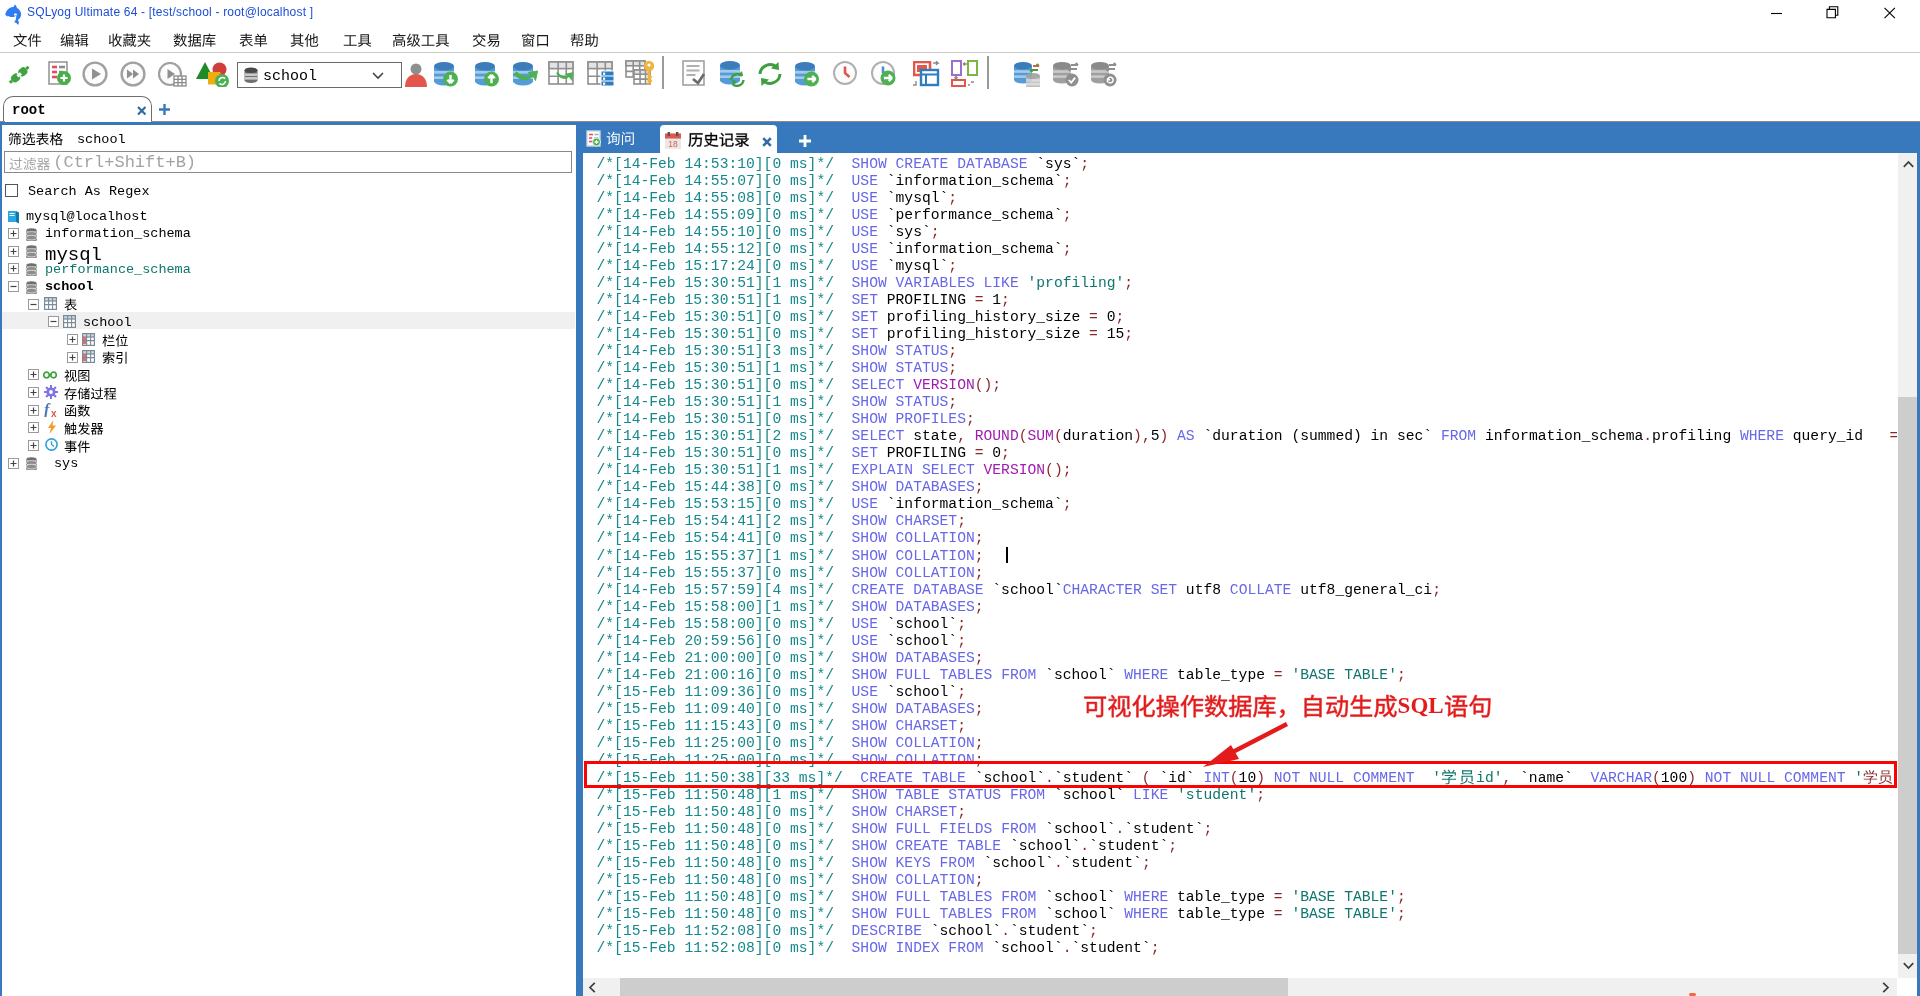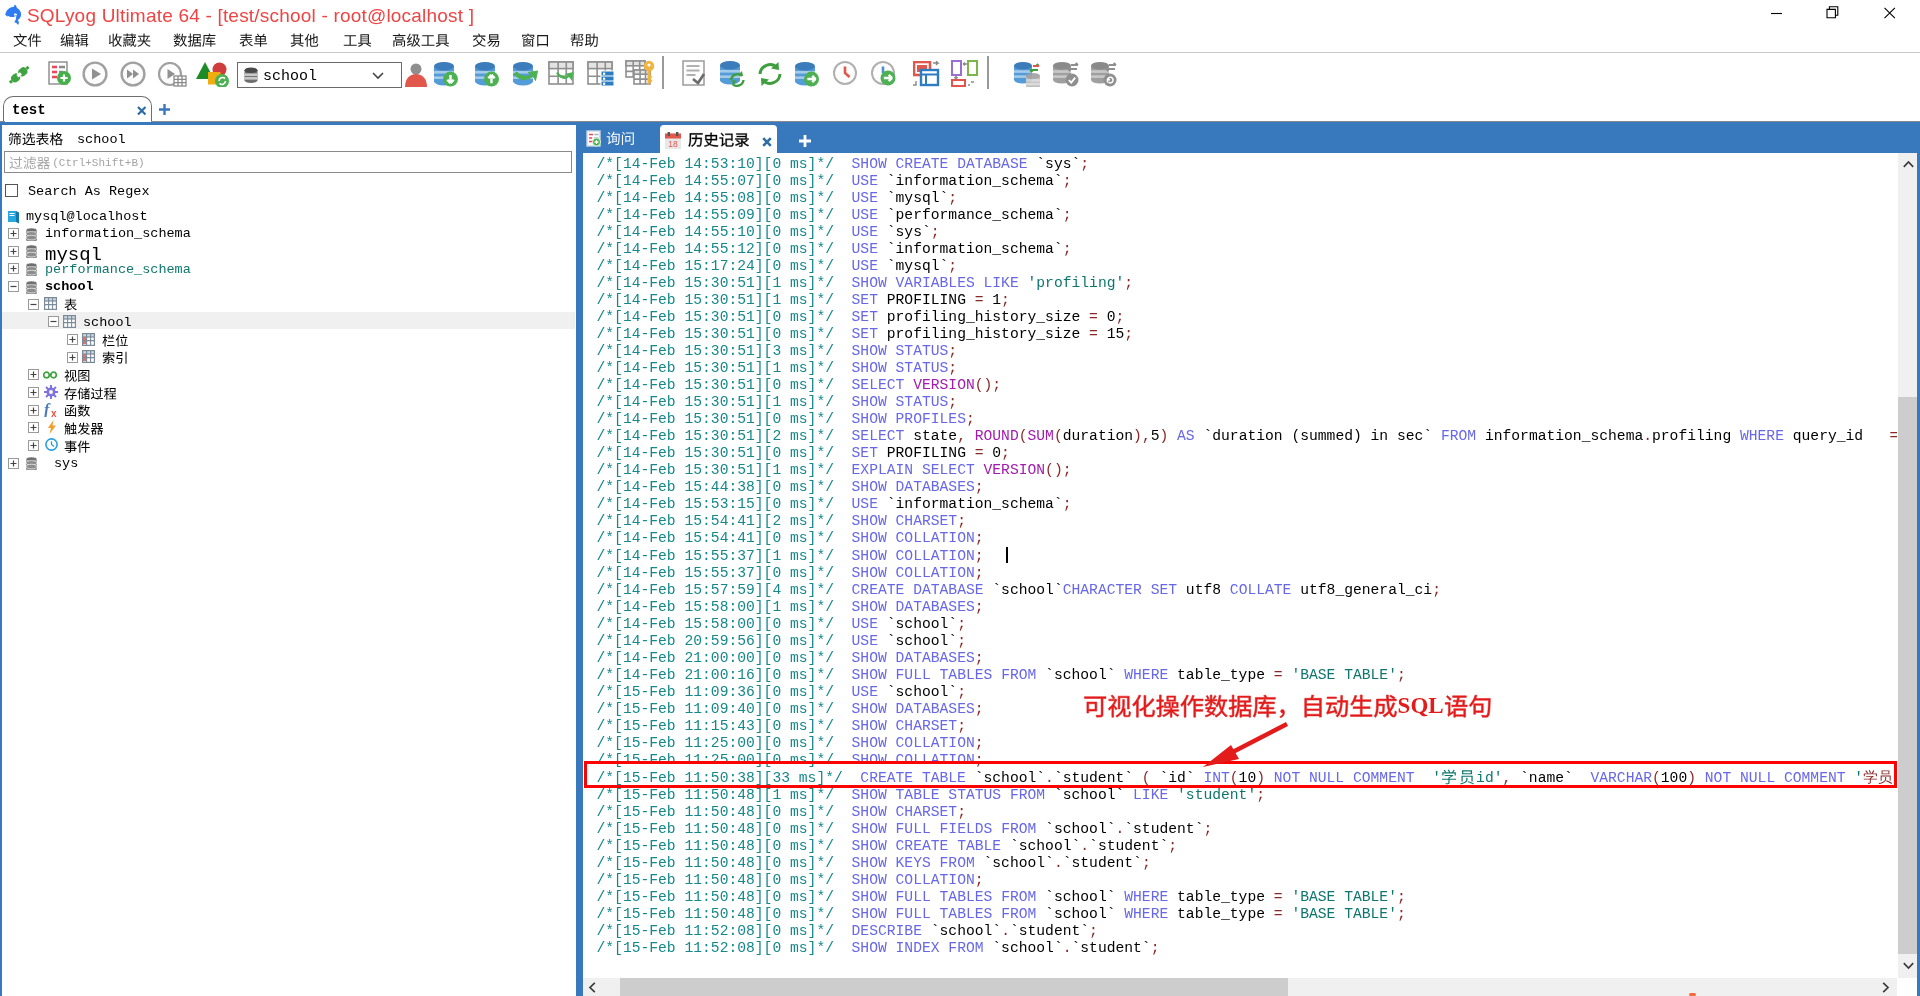--- a/index.html
+++ b/index.html
@@ -81,21 +81,21 @@
       <path id="c59" d="M544 41C544 98 546 155 549 210H128V491C128 621 119 794 36 917C54 926 86 952 99 967C191 835 206 633 206 492V485H389C385 657 380 721 367 736C359 745 350 747 335 747C318 747 275 747 229 742C241 761 249 791 250 812C299 815 345 815 371 813C398 810 415 803 431 784C452 757 457 672 462 447C462 437 463 415 463 415H206V283H554C566 445 590 593 628 708C562 784 485 846 396 893C412 908 439 939 451 955C528 909 597 854 658 788C704 891 764 953 841 953C918 953 946 903 959 732C939 725 911 708 894 691C888 824 876 876 847 876C796 876 751 819 714 721C788 625 847 511 890 380L815 361C783 462 740 553 686 633C660 536 641 417 630 283H951V210H626C623 155 622 99 622 41ZM671 90C735 123 812 174 850 210L897 158C858 124 779 75 716 44Z"></path>
       <path id="c60" d="M98 113C152 160 217 227 249 270L300 216C269 175 200 112 146 67ZM391 256V321H520C509 370 497 418 486 458H320V526H958V458H840C848 394 856 320 860 257L807 252L795 256H610L634 143H924V76H355V143H557L534 256ZM564 458 596 321H783C780 363 775 413 769 458ZM403 609V960H475V921H816V957H890V609ZM475 855V676H816V855ZM186 930C201 911 227 891 394 775C388 760 378 731 374 712L254 791V353H45V426H184V789C184 830 163 853 148 863C161 879 180 912 186 930Z"></path>
       <path id="c61" d="M229 402V837H302V765H623V402ZM302 470H548V696H302ZM288 40C235 209 146 370 37 470C55 482 88 509 102 522C168 453 230 363 282 260H839C825 674 808 836 772 872C760 885 747 888 725 887C698 887 629 887 553 881C568 903 578 936 579 959C646 963 715 965 754 961C793 957 818 948 842 917C885 866 901 699 917 227C917 216 918 186 918 186H317C335 145 351 102 365 59Z"></path>
     </defs>
   </svg>
 <div style="position:absolute;left:4px;top:3px"><svg style="width:19px;height:22px" viewBox="0 0 19 24">
       <path d="M0.5 12.8 C1.5 7.0 6.0 4.2 9.6 4.3 L11.0 1.6 C12.3 2.6 13.0 3.9 13.1 5.2 C16.4 7.0 18.0 10.0 17.7 13.0 C17.5 15.6 16.0 17.6 14.0 18.6 C15.6 20.0 15.8 22.0 14.6 24.0 C13.4 22.2 11.9 21.2 10.2 21.0 C11.7 19.3 12.5 17.2 12.4 15.2 C7.8 16.8 3.0 15.4 0.5 12.8 Z" fill="#2e7bf2"></path>
       <path d="M2.8 13.6 C6.5 15.9 10.6 15.9 13.0 13.0 C12.6 17.4 7.6 18.6 4.0 16.4 Z" fill="#fff"></path>
       <path d="M10.0 12.0 C11.2 11.2 12.8 11.4 13.5 12.4 C13.0 13.7 11.3 14.1 10.1 13.4 Z" fill="#fff"></path>
     </svg></div>
-<div style="position:absolute;left:27px;top:5px;font-size:19px;color:#ef4444;letter-spacing:.2px">SQLyog Ultimate 64 - [test/school - root@localhost ]</div>
+<div style="position:absolute;left:27px;top:5px;font-size:12px;color:#1d4ed8;letter-spacing:.2px">SQLyog Ultimate 64 - [test/school - root@localhost ]</div>
 <svg style="position:absolute;left:1765px;top:2px;width:140px;height:22px" viewBox="0 0 140 22">
     <path d="M6 11.5h11" stroke="#000" stroke-width="1.1" fill="none"></path>
     <path d="M62 7.4h8.4v8.4h-8.4z M64.4 7.4v-2.6h8.4v8.4h-2.4" stroke="#000" stroke-width="1.1" fill="none"></path>
     <path d="M119.5 5.8l10.4 10.4M129.9 5.8l-10.4 10.4" stroke="#000" stroke-width="1.1"></path>
   </svg>
 <div style="position:absolute;left:13.3px;top:33px;color:#1a1a1a"><svg class="t" style="width:28.8px;height:14.4px" viewBox="0 0 2000 1000">
       <use href="#c0"></use>
       <use href="#c1" x="1000"></use>
     </svg></div>
 <div style="position:absolute;left:60px;top:33px;color:#1a1a1a"><svg class="t" style="width:28.8px;height:14.4px" viewBox="0 0 2000 1000">
@@ -336,21 +336,21 @@
 <svg style="position:absolute;left:1090px;top:60px;width:28px;height:27px" viewBox="0 0 28 27">
     <path d="M1 5.78v14 a9 3.78 0 0 0 18 0 v-14" fill="#9f9f9f"></path>
     <rect x="1" y="10.26" width="18" height="2.6" fill="#c9c9c9"></rect>
     <rect x="1" y="15.3" width="18" height="2.6" fill="#c9c9c9"></rect>
     <ellipse cx="10" cy="5.78" rx="9" ry="3.78" fill="#8a8a8a"></ellipse>
     <path d="M19 5h7M26 5l-2.4-2M16 9h9M16 9l2.4 2" stroke="#8f8f8f" stroke-width="2" fill="none"></path>
     <circle cx="20" cy="20" r="6.5" fill="#8f8f8f"></circle>
     <path d="M17.5 20a2.8 2.8 0 1 1 1 2.2M17.5 22.4v-2.6h2.6" stroke="#fff" stroke-width="1.5" fill="none"></path>
   </svg>
 <div style="position:absolute;left:2.5px;top:95.5px;width:149px;height:26.5px;background:#fff;border:1.4px solid #6e6e6e;border-bottom:none;border-radius:10px 10px 0 0"></div>
-<div class="mono" style="position:absolute;left:12px;top:102px;font-size:14px;font-weight:bold">test</div>
+<div class="mono" style="position:absolute;left:12px;top:102px;font-size:14px;font-weight:bold">root</div>
 <svg style="position:absolute;left:136.5px;top:106px;width:9.5px;height:9.5px" viewBox="0 0 9.5 9.5">
     <path d="M1 1l7.5 7.5M8.5 1l-7.5 7.5" stroke="#2e6da4" stroke-width="2.2"></path>
   </svg>
 <svg style="position:absolute;left:158.5px;top:104px;width:11px;height:11px" viewBox="0 0 11 11">
     <path d="M5.5 0v11M0 5.5h11" stroke="#3878bc" stroke-width="2.4"></path>
   </svg>
 <div style="position:absolute;left:151px;top:121px;width:1769px;height:1px;background:#8a8a8a"></div>
 <div style="position:absolute;left:0;top:121px;width:5px;height:1px;background:#8a8a8a"></div>
 <div style="position:absolute;left:0;top:122px;width:1920px;height:3px;background:#3878bc"></div>
 <div style="position:absolute;left:0;top:122px;width:2px;height:874px;background:#3878bc"></div>
@@ -361,21 +361,21 @@
       <use href="#c25" x="1000"></use>
       <use href="#c10" x="2000"></use>
       <use href="#c26" x="3000"></use>
     </svg></div>
 <div class="mono" style="position:absolute;left:77px;top:132px;font-size:13.5px">school</div>
 <div style="position:absolute;left:4px;top:151px;width:568px;height:22px;border:1px solid #8a8a8a;background:#fff"></div>
 <div style="position:absolute;left:9px;top:155px;color:#a3a3a3"><svg class="t" style="width:41.4px;height:13.8px" viewBox="0 0 3000 1000">
       <use href="#c27"></use>
       <use href="#c28" x="1000"></use>
       <use href="#c29" x="2000"></use>
-    </svg><span class="mono" style="font-size:11px;position:relative;top:-2px"> (Ctrl+Shift+B)</span></div>
+    </svg><span class="mono" style="font-size:17px;position:relative;top:-2px"> (Ctrl+Shift+B)</span></div>
 <div style="position:absolute;left:5px;top:184px;width:13px;height:13px;border:1.2px solid #555;background:#fff"></div>
 <div class="mono" style="position:absolute;left:28px;top:184px;font-size:13.5px">Search As Regex</div>
 <div style="position:absolute;left:2px;top:311.9px;width:573px;height:17px;background:#f0f0f0"></div>
 <svg style="position:absolute;left:7px;top:208.5px;width:13px;height:15px" viewBox="0 0 13 15">
     <rect x="1" y="2" width="8" height="11" fill="#29a8e0"></rect>
     <path d="M9 2l3 1.5v11L9 13z" fill="#1477a8"></path>
     <path d="M2.5 4.5h5M2.5 6.5h5" stroke="#fff" stroke-width="1"></path>
   </svg>
 <div class="mono" style="position:absolute;left:26px;top:208.7px;font-size:13.5px;color:#000">mysql@localhost</div>
 <svg style="position:absolute;left:8px;top:228.15px;width:11px;height:11px" viewBox="0 0 11 11">

